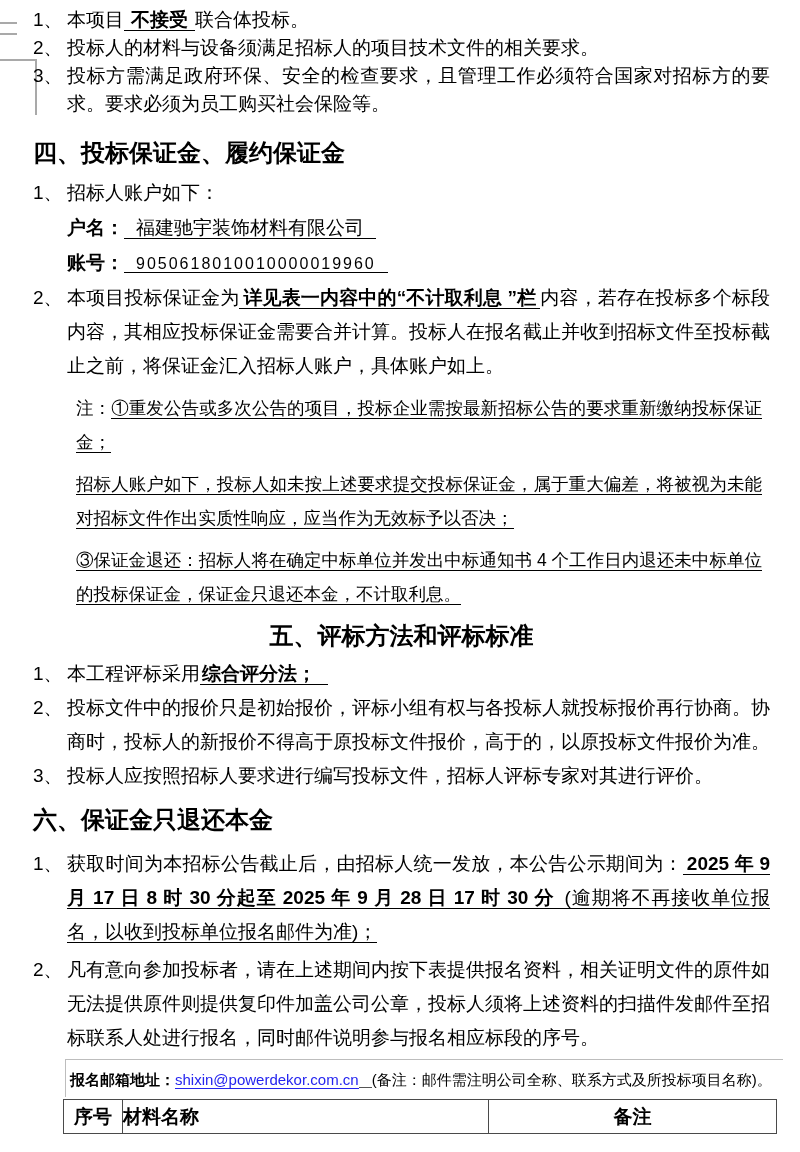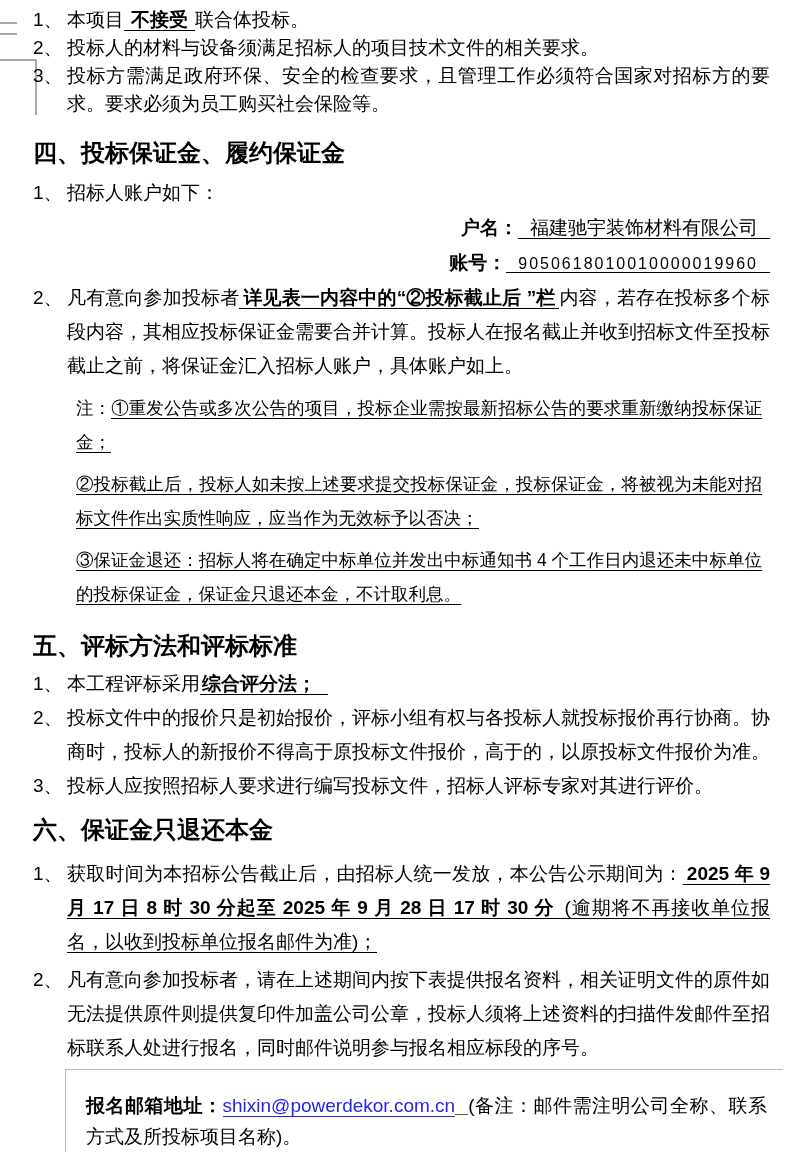--- a/index.html
+++ b/index.html
@@ -13,36 +13,36 @@
   .li .num{flex:0 0 34px;}
   .li .txt{flex:1;text-align:justify;}
   
   .ub{font-weight:bold;border-bottom:1.5px solid #000;padding:0 7px;}
   .bu{font-weight:bold;border-bottom:1.5px solid #000;padding:0 4px;}
   .bu2{font-weight:bold;border-bottom:1.5px solid #000;padding:0 12px 0 2px;}
   .useg{border-bottom:1.5px solid #000;}
   .usegp{border-bottom:1.5px solid #000;padding-left:6px;}
   
   .sec{font-size:24px;font-weight:bold;line-height:30px;margin:20px 0 6px 0;}
-  .sec5{}
+  .sec5{margin-top:10px;text-align:center;}
   .sec6{margin-top:12px;}
   
   .acct{margin-left:34px;}
-  .acct-line{font-size:19px;line-height:35px;text-align:right;}
+  .acct-line{font-size:19px;line-height:35px;}
   .acct-line .lbl{font-weight:bold;}
   .blank{border-bottom:1.5px solid #000;padding:0 12px;}
   .acct-num{font-size:16px;letter-spacing:2px;}
   
   .notes{margin-left:35px;}
   .note{margin:8px;font-size:17.5px;line-height:34px;text-align:justify;}
   
   .emailbox{margin-left:32px;margin-top:4px;width:718px;box-sizing:border-box;
             border-top:1px solid #bdbdbd;border-left:1px solid #bdbdbd;
             padding:4px 0 2px 4px;}
-  .emailbox p{margin:16px;font-size:19px;line-height:31px;text-align:justify;}
+  .emailbox p{margin:0;font-size:15px;line-height:31px;text-align:justify;}
   .link{color:#2424ef;border-bottom:1.5px solid #2424ef;text-decoration:none;}
   .tailseg{display:inline-block;width:13px;height:20px;border-bottom:1.5px solid #555;
            vertical-align:-3px;}
   
   table.mat{border-collapse:collapse;margin-left:30px;margin-top:2px;width:710px;
             table-layout:fixed;}
   table.mat td{border:1.5px solid #4a4a4a;font-size:19px;height:33px;padding:0;}
   td.c{text-align:center;}
   td.pl{padding-left:10px;}
   .cw1{width:58px;}.cw2{width:365px;}.cw3{width:287px;}
@@ -85,26 +85,26 @@
     <div class="acct-line">
       <span class="lbl">户名：</span><span class="blank">福建驰宇装饰材料有限公司</span>
     </div>
     <div class="acct-line">
       <span class="lbl">账号：</span><span class="blank acct-num">9050618010010000019960</span>
     </div>
   </div>
 
   <div class="li">
     <span class="num">2、</span>
-    <div class="txt"><span>凡有意向参加投标者</span><span class="bu">详见表一内容中的“②投标截止后 ”栏</span><span>内容，若存在投标多个标段内容，其相应投标保证金需要合并计算。投标人在报名截止并收到招标文件至投标截止之前，将保证金汇入招标人账户，具体账户如上。</span></div>
+    <div class="txt"><span>本项目投标保证金为</span><span class="bu">详见表一内容中的“不计取利息 ”栏</span><span>内容，若存在投标多个标段内容，其相应投标保证金需要合并计算。投标人在报名截止并收到招标文件至投标截止之前，将保证金汇入招标人账户，具体账户如上。</span></div>
   </div>
 
   <div class="notes">
     <p class="note"><span>注：</span><span class="useg">①重发公告或多次公告的项目，投标企业需按最新招标公告的要求重新缴纳投标保证金；</span></p>
-    <p class="note"><span class="useg">②投标截止后，投标人如未按上述要求提交投标保证金，投标保证金，将被视为未能对招标文件作出实质性响应，应当作为无效标予以否决；</span></p>
+    <p class="note"><span class="useg">招标人账户如下，投标人如未按上述要求提交投标保证金，属于重大偏差，将被视为未能对招标文件作出实质性响应，应当作为无效标予以否决；</span></p>
     <p class="note"><span class="useg">③保证金退还：招标人将在确定中标单位并发出中标通知书 4 个工作日内退还未中标单位的投标保证金，保证金只退还本金，不计取利息。</span></p>
   </div>
 
   <div class="sec sec5">五、评标方法和评标标准</div>
 
   <div class="li">
     <span class="num">1、</span>
     <div class="txt"><span>本工程评标采用</span><span class="bu2">综合评分法；</span></div>
   </div>
   <div class="li">

